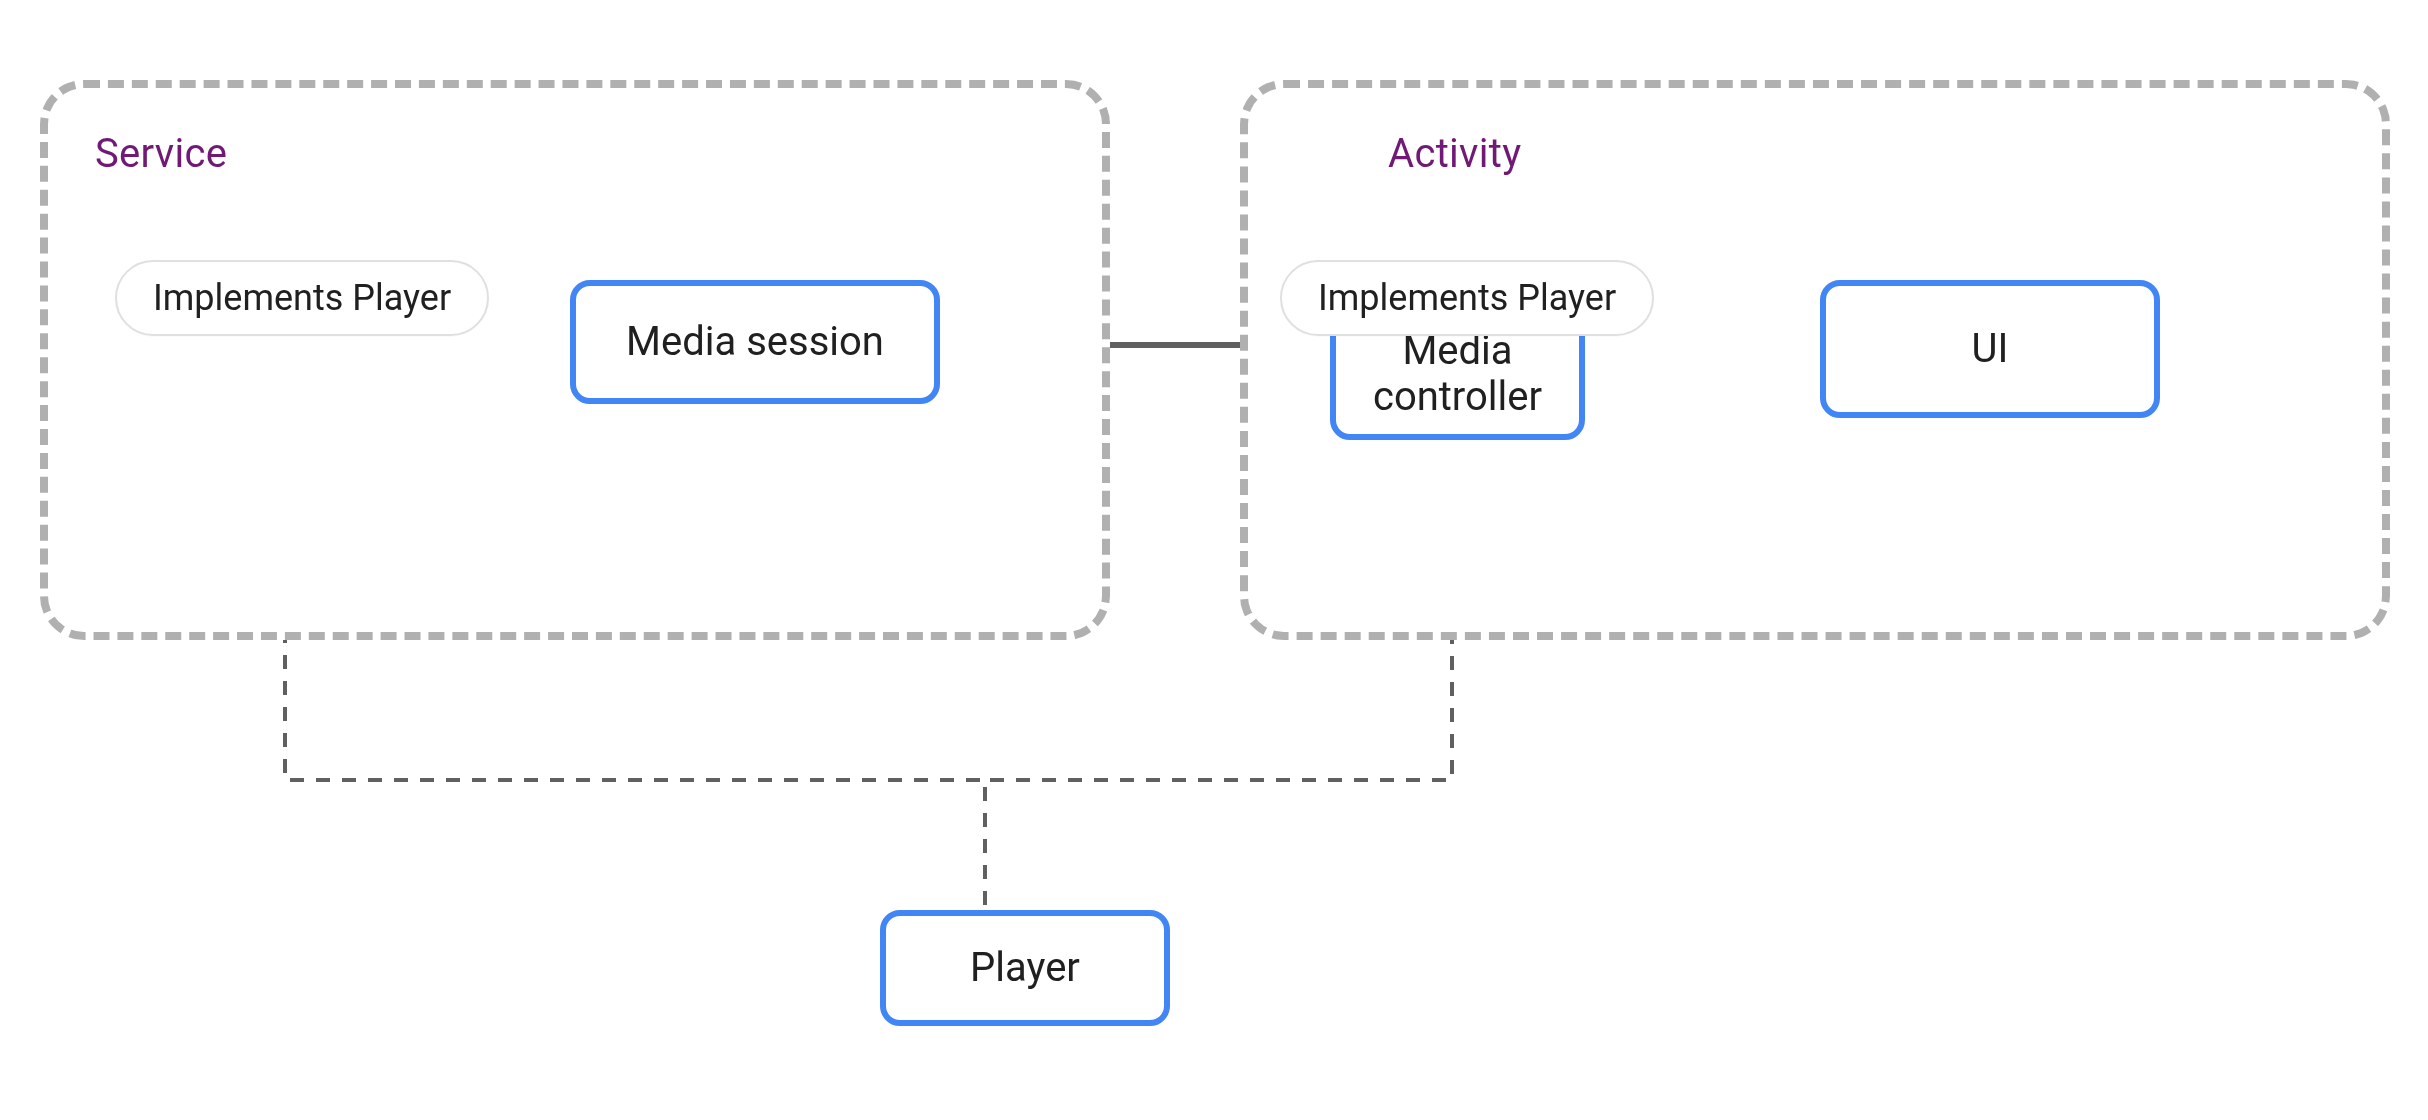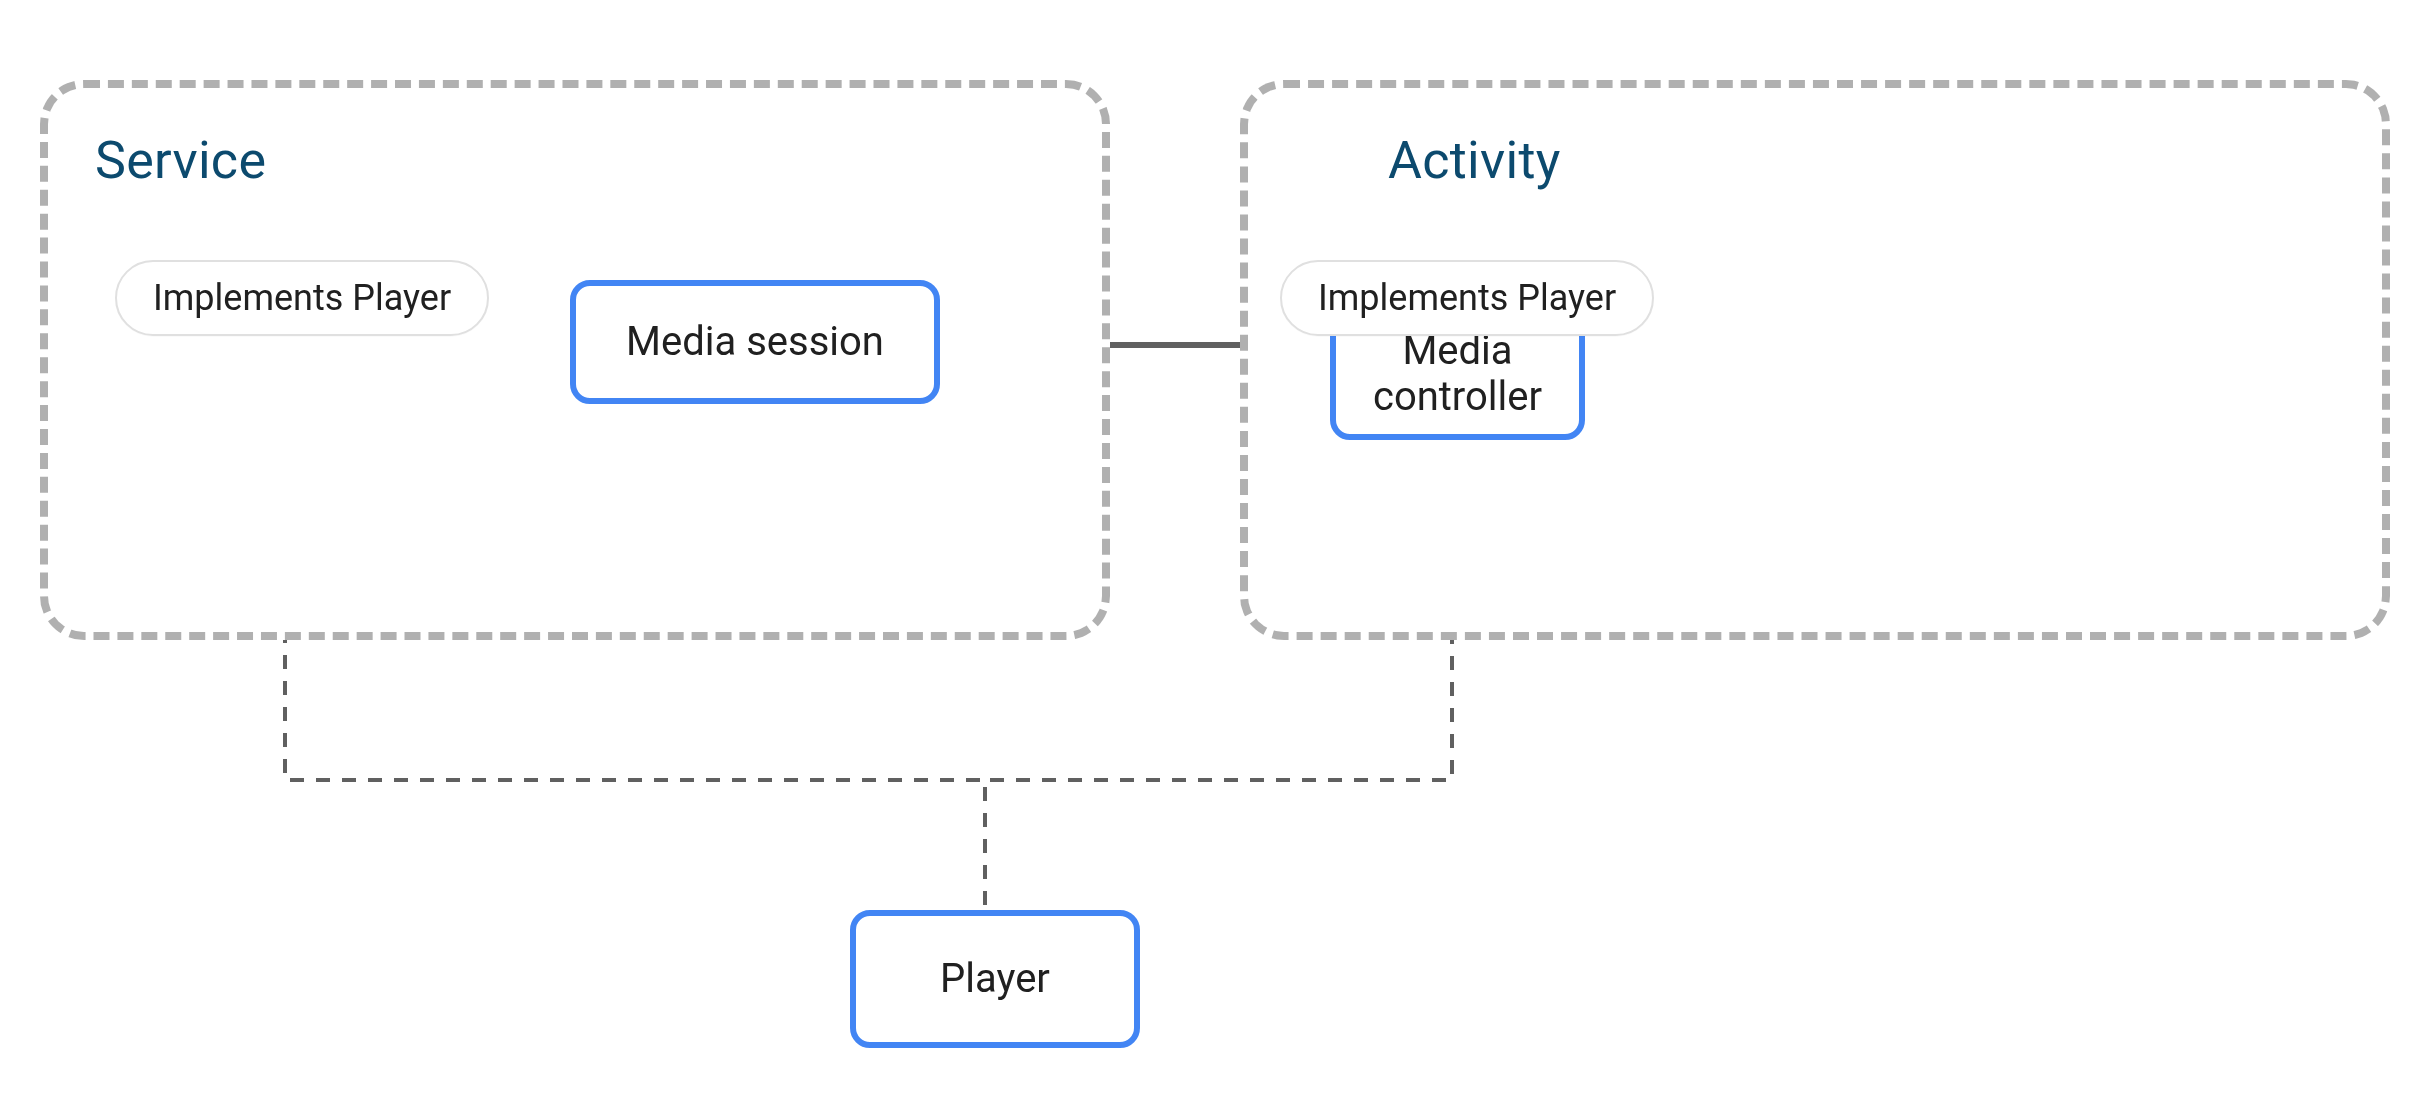--- a/index.html
+++ b/index.html
@@ -25,22 +25,22 @@
   
   .container-box {
     position: absolute;
     border: 8px dashed #b0b0b0;
     border-radius: 44px;
     box-sizing: border-box;
     background: #ffffff;
   }
   .container-label {
     position: absolute;
-    font-size: 52px;
-    color: #0c4a6e;
+    font-size: 40px;
+    color: #701a75;
     letter-spacing: 0.3px;
   }
 
   
   .node {
     position: absolute;
     border: 6px solid #4285f4;
     border-radius: 20px;
     background: #ffffff;
     box-sizing: border-box;
@@ -105,18 +105,21 @@
   <div class="node" style="left:570px; top:280px; width:370px; height:124px;">
     <span>Media session</span>
   </div>
 
   <div class="node" style="left:1330px; top:280px; width:255px; height:160px; padding-top:28px;">
     <span style="white-space:pre-line;">Media
 controller</span>
   </div>
   <div class="chip" style="left:1280px; top:260px;">Implements Player</div>
 
+  <div class="node" style="left:1820px; top:280px; width:340px; height:138px;">
+    <span>UI</span>
+  </div>
 
-  <div class="node" style="left:850px; top:910px; width:290px; height:138px;">
+  <div class="node" style="left:880px; top:910px; width:290px; height:116px;">
     <span>Player</span>
   </div>
 
 </div>
 
 </body></html>

